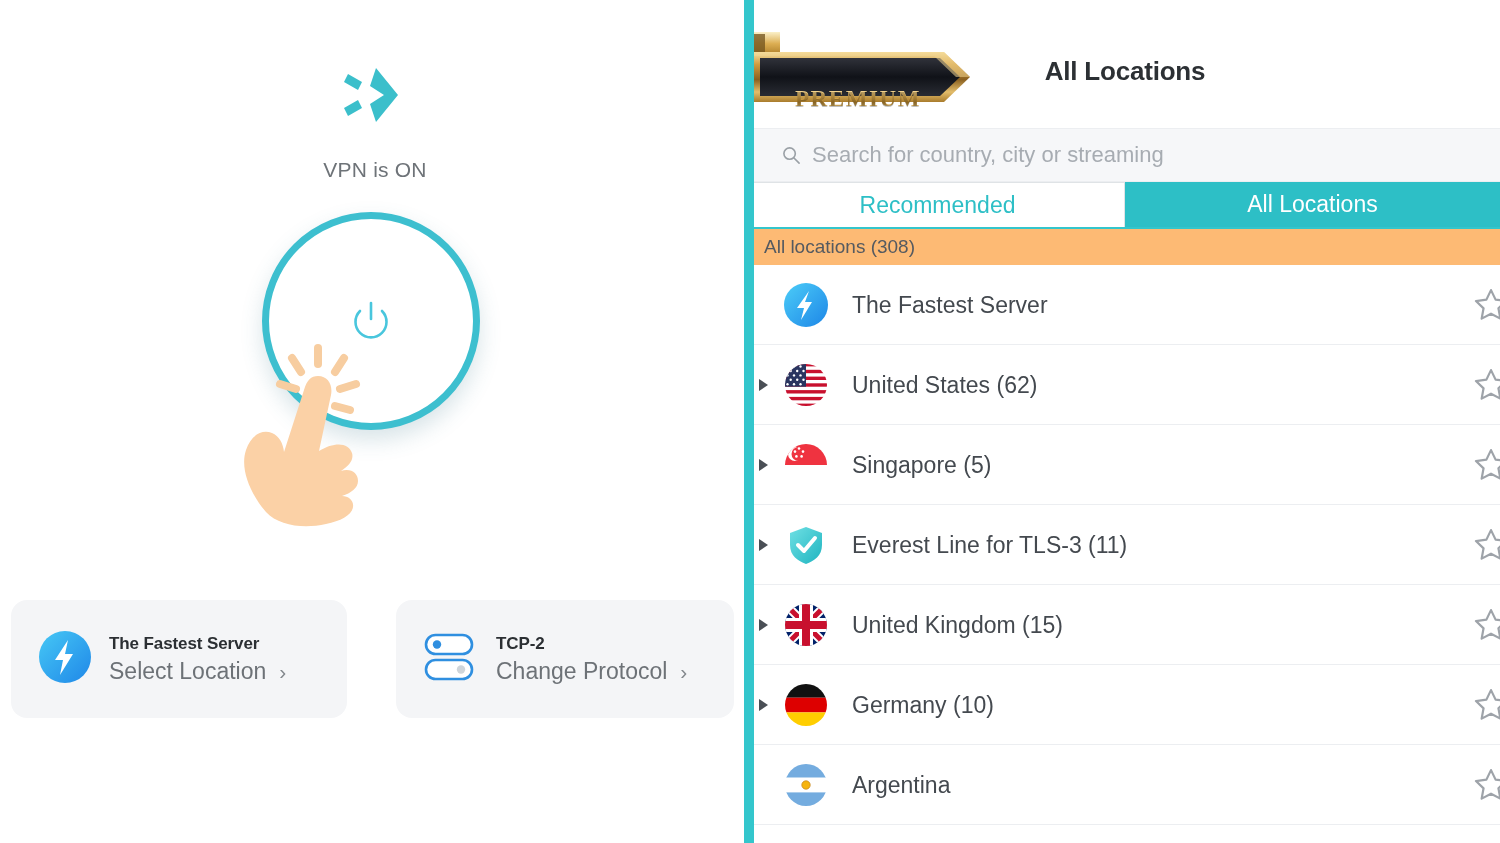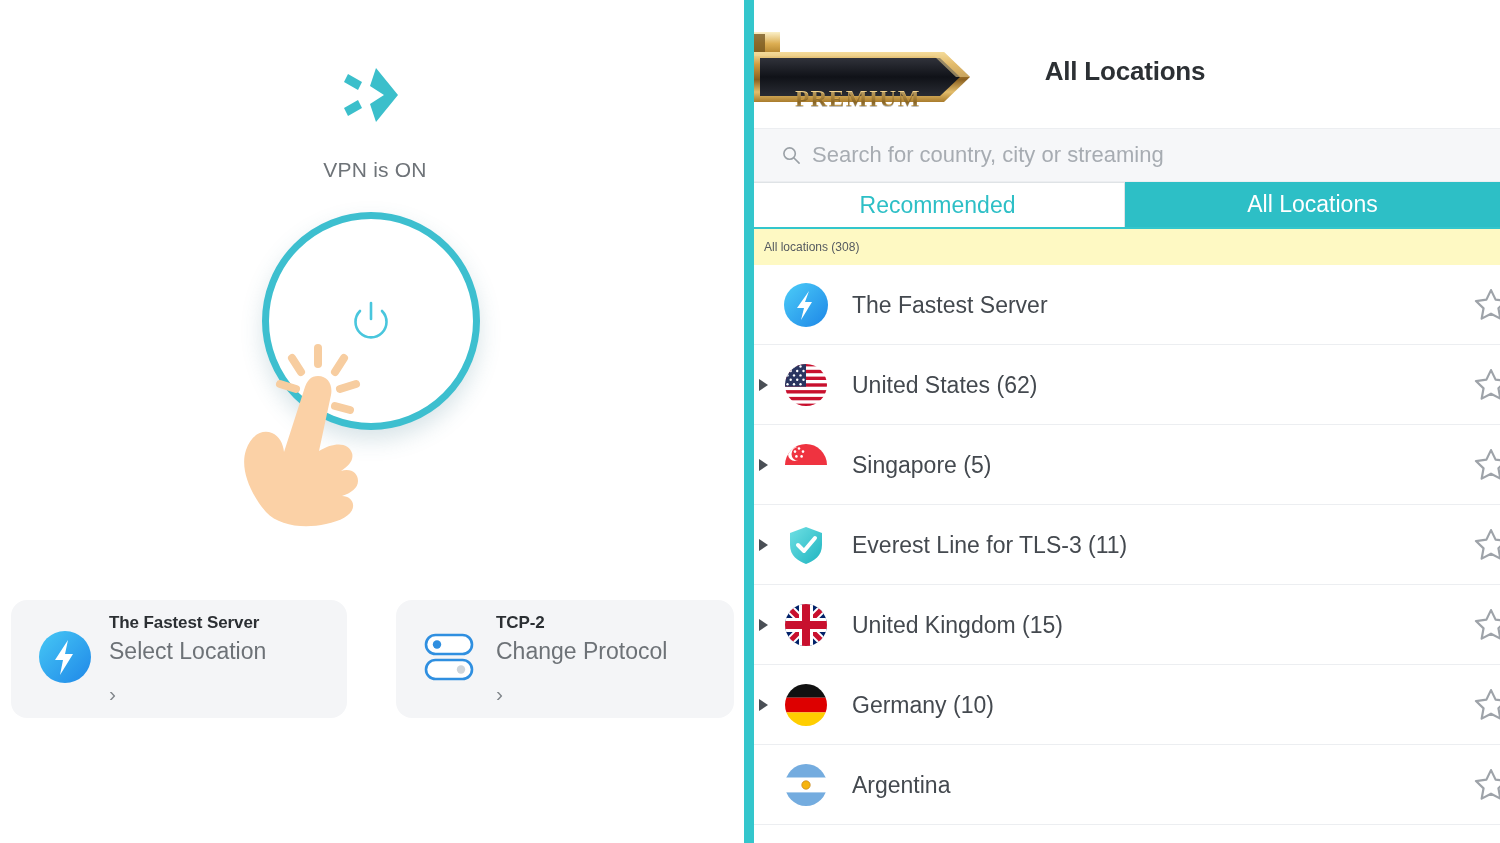--- a/index.html
+++ b/index.html
@@ -56,21 +56,21 @@
     background: #f4f5f7; border-radius: 16px;
     display: flex; align-items: center;
   }
   .card-a { left: 11px; width: 336px; }
   .card-b { left: 396px; width: 338px; }
   .card-ico { flex: 0 0 auto; margin-left: 28px; margin-right: 18px; }
   .card-text { display: flex; flex-direction: column; justify-content: center; }
   .card-title { font-size: 17px; font-weight: bold; color: #2b2f33; line-height: 1.5; letter-spacing: -.1px; }
   .card-sub {
     font-size: 23px; color: #6d7277; line-height: 1.35;
-    display: flex; align-items: baseline; gap: 13px; white-space: nowrap; flex-direction: column;
+    display: flex; align-items: baseline; gap: 13px; white-space: nowrap;
   }
   .chev { font-size: 21px; color: #82878c; }
 
   
   .divider {
     position: absolute; left: 744px; top: 0;
     width: 10px; height: 843px;
     background: #33c6cc;
     z-index: 40;
   }
@@ -121,23 +121,23 @@
 
   .tabs { display: flex; height: 47px; border-bottom: 2px solid #33c6cc; }
   .tab {
     flex: 1 1 50%; display: flex; align-items: center; justify-content: center;
     font-size: 23px; cursor: pointer;
   }
   .tab.inactive { background: #ffffff; color: #2dbfc6; border: 1px solid #dfe3e6; border-bottom: none; }
   .tab.active { background: #2dbfc6; color: #ffffff; }
 
   .list-head {
-    height: 36px; background: #fef9c3;
+    height: 36px; background: #fdba74;
     display: flex; align-items: center; padding-left: 14px;
-    font-size: 12px; color: #555a60;
+    font-size: 19px; color: #555a60;
   }
 
   .loc-list { background: #fff; }
   .loc-row {
     position: relative; height: 80px;
     display: flex; align-items: center;
     border-bottom: 1px solid #eceef1;
     cursor: pointer;
   }
   .arrow {

